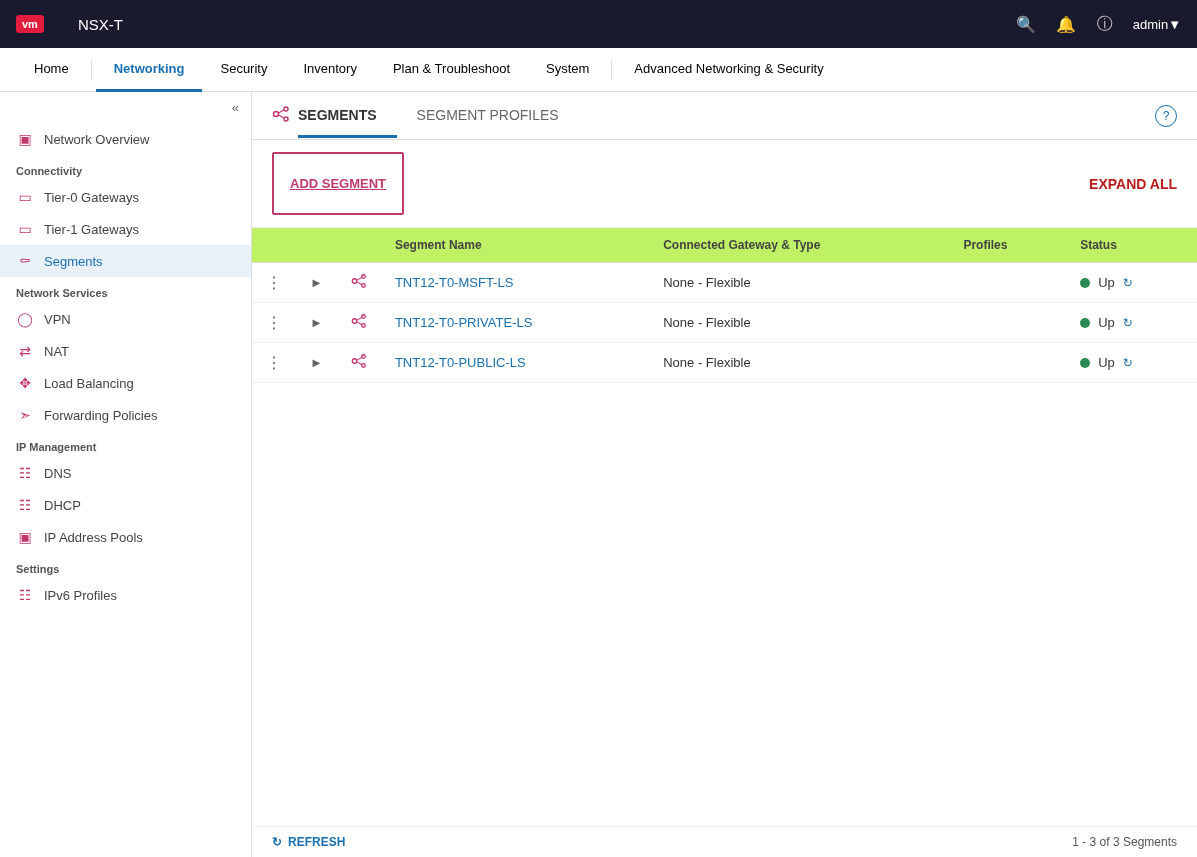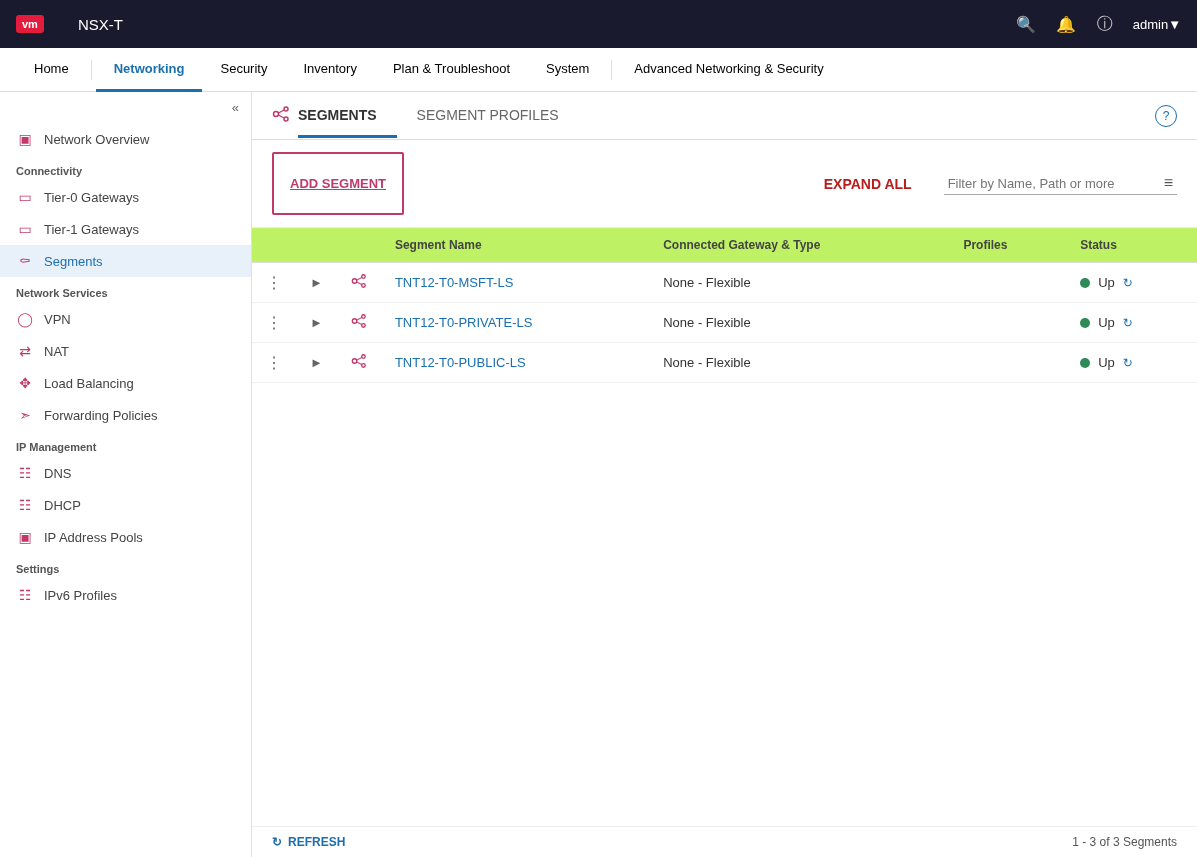--- a/index.html
+++ b/index.html
@@ -348,24 +348,20 @@
         </svg>
       </span>
       <div class="tab-item">SEGMENTS</div>
       <div class="tab-item inactive">SEGMENT PROFILES</div>
       <div class="tab-help">?</div>
     </div>
 
     <div class="toolbar">
       <button class="btn-add">ADD SEGMENT</button>
       <span class="expand-all">EXPAND ALL</span>
-      <div class="filter-box">
-        <input class="filter-input" type="text" placeholder="Filter by Name, Path or more" style="">
-        <span class="filter-lines">≡</span>
-      </div>
     </div>
 
     <div class="table-container">
       <table>
         <thead>
           <tr>
             <th class="col-actions"></th>
             <th class="col-expand"></th>
             <th class="col-icon"></th>
             <th>Segment Name</th>

